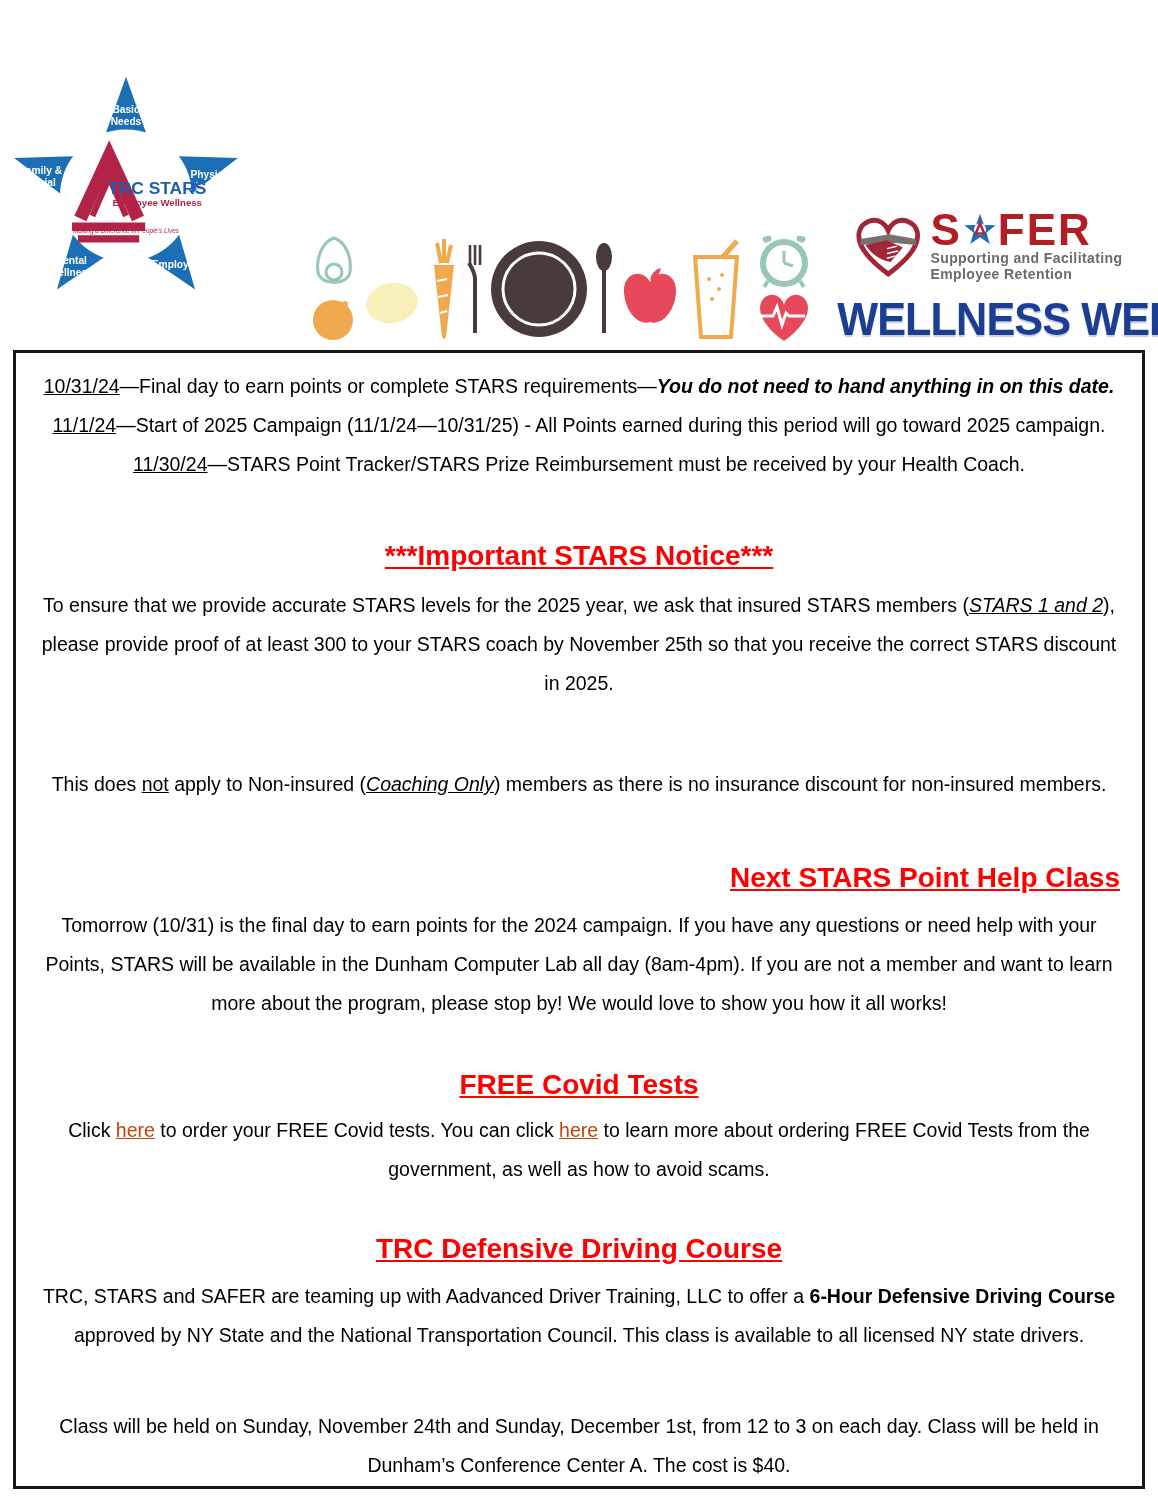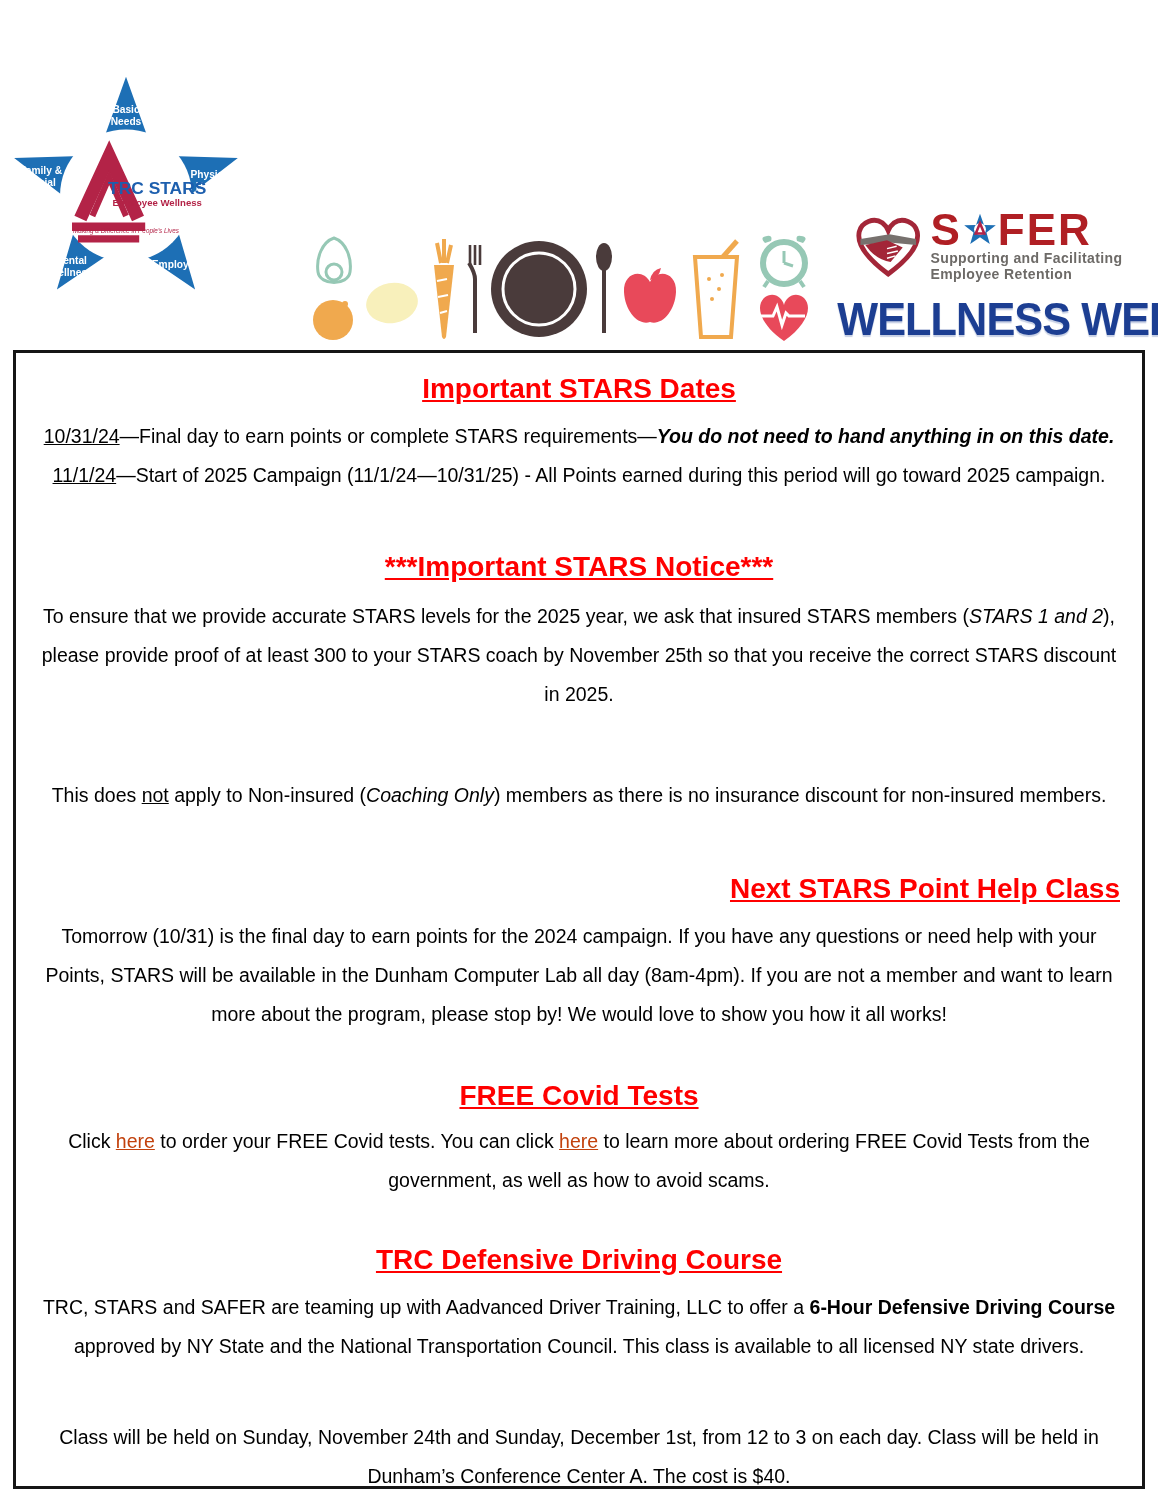--- a/index.html
+++ b/index.html
@@ -31,21 +31,21 @@
   .safer-star { width:34px; height:34px; margin:0 1px; }
   .safer-tag { font-size:14px; color:#6d6a67; letter-spacing:.4px; margin-top:-2px; font-weight:bold; }
 
   
   .doc-box { margin:2px 13px 0 13px; border:3px solid #161616; height:1139px; padding:14px 22px 10px 22px; }
   .sec-h { color:#ff0000; font-weight:bold; font-size:28px; text-align:center; text-decoration:underline; }
   .body-p { font-size:19.5px; line-height:39px; text-align:center; }
   .bu { font-weight:normal; text-decoration:underline; }
   .bi { font-weight:bold; font-style:italic; }
   .b { font-weight:bold; }
-  .it { font-style:italic; }
+  .it { font-style:italic;text-decoration:underline; }
   .u { text-decoration:underline; }
   a.link { color:#c2410c; text-decoration:underline; cursor:pointer; }
 
   .mh-dates { margin:6px 0 12px 0; }
   .mh-notice { margin:56px 0 14px 0; }
   .p-notice2 { margin-top:62px; }
   .mh-help { margin:58px 0 12px 0;text-align:right; }
   .mh-covid { margin:46px 0 10px 0; }
   .mh-drive { margin:44px 0 12px 0; }
   .p-drive2 { margin-top:52px; }
@@ -230,23 +230,23 @@
           </svg>
           <span>FER</span>
         </div>
         <div class="safer-tag">Supporting and Facilitating Employee Retention</div>
       </div>
     </div>
   </div>
 
   <div class="doc-box">
 
-    <div class="sec-h mh-dates">Important STARS Dates</div>
     <p class="body-p"><span class="bu">10/31/24</span><span>—Final day to earn points or complete STARS requirements—</span><span class="bi">You do not need to hand anything in on this date.</span></p>
     <p class="body-p"><span class="bu">11/1/24</span><span>—Start of 2025 Campaign (11/1/24—10/31/25) - All Points earned during this period will go toward 2025 campaign.</span></p>
+    <p class="body-p"><span class="bu">11/30/24</span><span>—STARS Point Tracker/STARS Prize Reimbursement must be received by your Health Coach.</span></p>
 
     <div class="sec-h mh-notice">***Important STARS Notice***</div>
     <p class="body-p"><span>To ensure that we provide accurate STARS levels for the 2025 year, we ask that insured STARS members (</span><span class="it">STARS 1 and 2</span><span>), please provide proof of at least 300 to your STARS coach by November 25th so that you receive the correct STARS discount in 2025.</span></p>
     <p class="body-p p-notice2"><span>This does </span><span class="u">not</span><span> apply to Non-insured (</span><span class="it">Coaching Only</span><span>) members as there is no insurance discount for non-insured members.</span></p>
 
     <div class="sec-h mh-help">Next STARS Point Help Class</div>
     <p class="body-p">Tomorrow (10/31) is the final day to earn points for the 2024 campaign. If you have any questions or need help with your Points, STARS will be available in the Dunham Computer Lab all day (8am-4pm). If you are not a member and want to learn more about the program, please stop by! We would love to show you how it all works!</p>
 
     <div class="sec-h mh-covid">FREE Covid Tests</div>
     <p class="body-p"><span>Click </span><a class="link">here</a><span> to order your FREE Covid tests. You can click </span><a class="link">here</a><span> to learn more about ordering FREE Covid Tests from the government, as well as how to avoid scams.</span></p>

